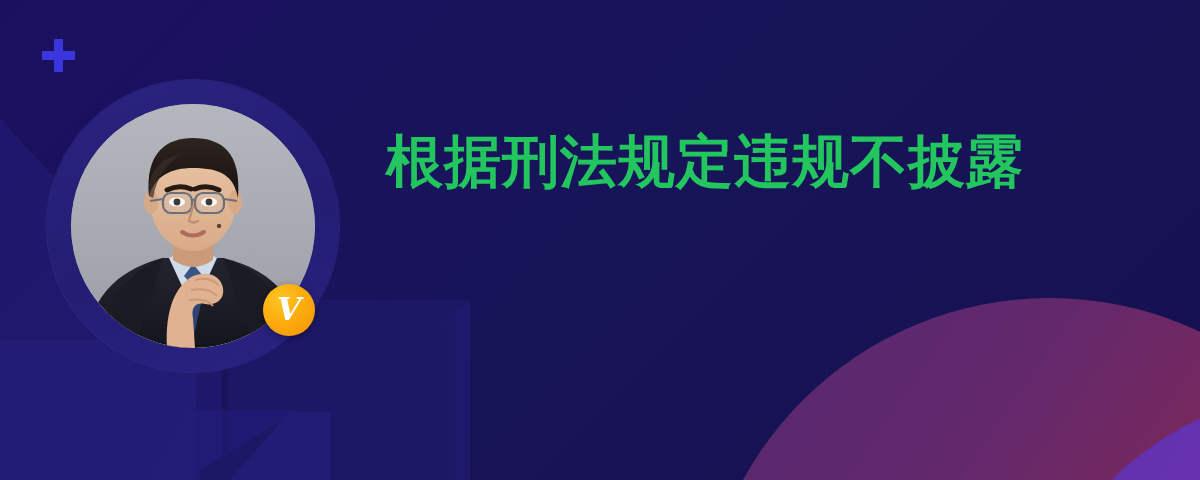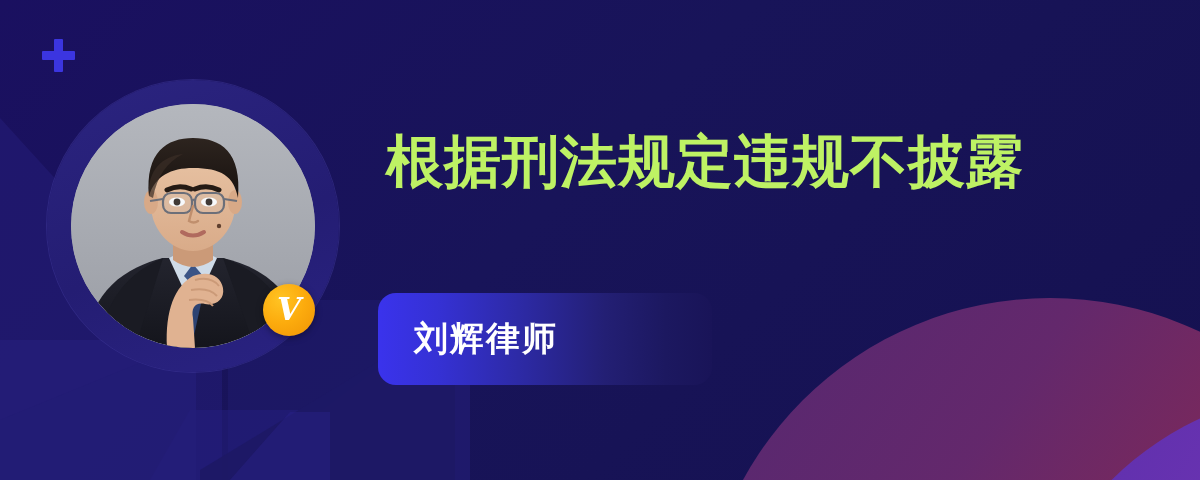--- a/index.html
+++ b/index.html
@@ -128,21 +128,21 @@
   }
   .plus-mark .h { left: 0; top: 12px; width: 33px; height: 9px; }
   .plus-mark .v { left: 12px; top: 0; width: 9px; height: 33px; }
 
   
   .headline {
     position: absolute;
     left: 386px;
     top: 118px;
     width: 760px;
-    color: #bef264;
+    color: #22c55e;
     font-size: 57px;
     font-weight: 700;
     line-height: 86px;
     letter-spacing: 1px;
     white-space: nowrap;
   }
   .headline .line { display: block; }
 
   
   .name-pill {
@@ -276,17 +276,14 @@
     </div>
     <div class="verified-badge">
       <span class="v-glyph">V</span>
     </div>
   </div>
 
   <div class="headline">
     <span class="line">根据刑法规定违规不披露</span>
   </div>
 
-  <div class="name-pill">
-    <span class="name-text">刘辉律师</span>
-  </div>
 
 </div>
 
 </body></html>

